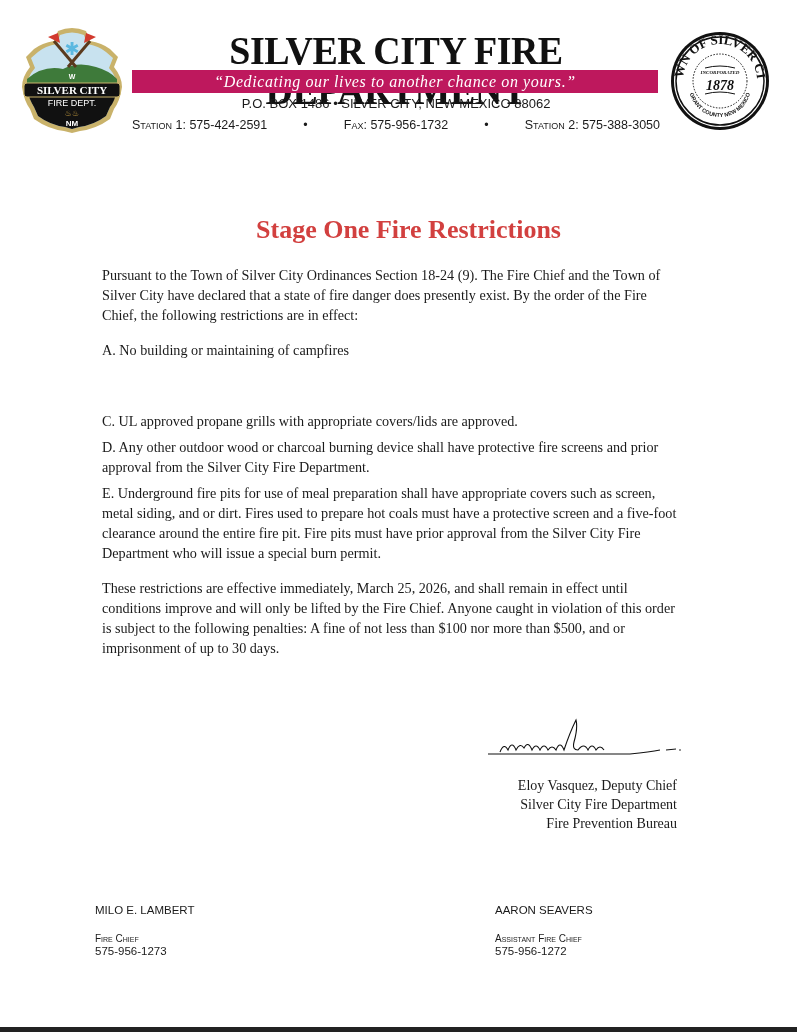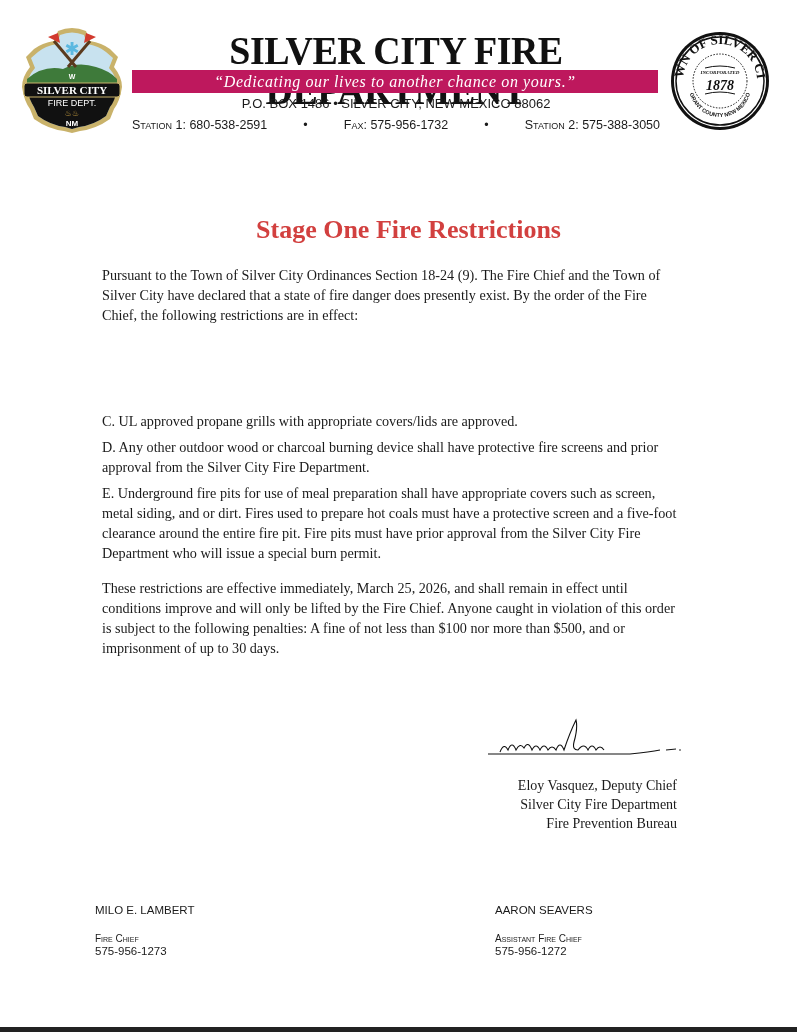--- a/index.html
+++ b/index.html
@@ -96,21 +96,21 @@
     <text x="54" y="67" text-anchor="middle" font-size="11" fill="#fff" font-weight="bold" font-family="Liberation Serif, serif">SILVER CITY</text>
     <text x="54" y="79" text-anchor="middle" font-size="9" fill="#fff" font-family="Liberation Sans, sans-serif">FIRE DEPT.</text>
     <text x="54" y="89" text-anchor="middle" font-size="8" fill="#c9a040" font-family="DejaVu Sans, sans-serif">♨♨</text>
     <text x="54" y="99" text-anchor="middle" font-size="8" fill="#fff" font-weight="bold" font-family="Liberation Sans, sans-serif">NM</text>
   </svg>
 
   <div class="dept-name">SILVER CITY FIRE DEPARTMENT</div>
   <div class="motto-bar">“Dedicating our lives to another chance on yours.”</div>
   <div class="address">P.O. BOX 1486 • SILVER CITY, NEW MEXICO 88062</div>
   <div class="contacts">
-    <span><span class="sc">Station 1:</span> <span>680-538-2591</span></span>
+    <span><span class="sc">Station 1:</span> <span>575-424-2591</span></span>
     <span>•</span>
     <span><span class="sc">Fax:</span> <span>575-956-1732</span></span>
     <span>•</span>
     <span><span class="sc">Station 2:</span> <span>575-388-3050</span></span>
   </div>
 
   <svg class="seal" viewBox="0 0 102 102">
     <defs>
       <path id="ringTop" d="M14 51 A37 37 0 0 1 88 51"></path>
       <path id="ringBot" d="M20 56 A31 31 0 0 0 82 56"></path>
@@ -127,20 +127,21 @@
     </text>
     <text x="51" y="44" text-anchor="middle" font-size="5" font-style="italic" font-weight="bold" font-family="Liberation Serif, serif" fill="#111">INCORPORATED</text>
     <text x="51" y="60" text-anchor="middle" font-size="14" font-style="italic" font-weight="bold" font-family="Liberation Serif, serif" fill="#111">1878</text>
     <path d="M36 64 Q51 60 66 64" fill="none" stroke="#111" stroke-width="1"></path>
     <path d="M36 38 Q51 34 66 38" fill="none" stroke="#111" stroke-width="1"></path>
   </svg>
 
   <div class="title title2">Stage One Fire Restrictions</div>
 
   <div class="body-text intro">Pursuant to the Town of Silver City Ordinances Section 18-24 (9). The Fire Chief and the Town of Silver City have declared that a state of fire danger does presently exist. By the order of the Fire Chief, the following restrictions are in effect:</div>
+  <div class="body-text item-a">A. No building or maintaining of campfires</div>
   <div class="body-text item-c">C. UL approved propane grills with appropriate covers/lids are approved.</div>
   <div class="body-text item-d">D. Any other outdoor wood or charcoal burning device shall have protective fire screens and prior approval from the Silver City Fire Department.</div>
   <div class="body-text item-e">E. Underground fire pits for use of meal preparation shall have appropriate covers such as screen, metal siding, and or dirt. Fires used to prepare hot coals must have a protective screen and a five-foot clearance around the entire fire pit. Fire pits must have prior approval from the Silver City Fire Department who will issue a special burn permit.</div>
   <div class="body-text closing">These restrictions are effective immediately, March 25, 2026, and shall remain in effect until conditions improve and will only be lifted by the Fire Chief. Anyone caught in violation of this order is subject to the following penalties: A fine of not less than $100 nor more than $500, and or imprisonment of up to 30 days.</div>
 
   <svg class="signature" viewBox="0 0 205 50">
     <path d="M8 42 L150 42 Q170 40 180 38" fill="none" stroke="#111" stroke-width="1.2"></path>
     <path d="M186 38 L196 37" fill="none" stroke="#111" stroke-width="1"></path>
     <circle cx="200" cy="38" r="0.8" fill="#111"></circle>
     <path d="M20 40 Q24 30 28 38 Q32 28 36 38 Q40 30 44 36 Q48 28 52 38 Q56 30 60 38 Q64 30 68 38 Q72 32 76 38 Q80 28 84 38 Q90 20 96 8 Q98 16 94 30 Q92 38 98 38 Q104 30 108 38 Q112 30 116 38 Q120 32 124 38" fill="none" stroke="#111" stroke-width="1.1"></path>

